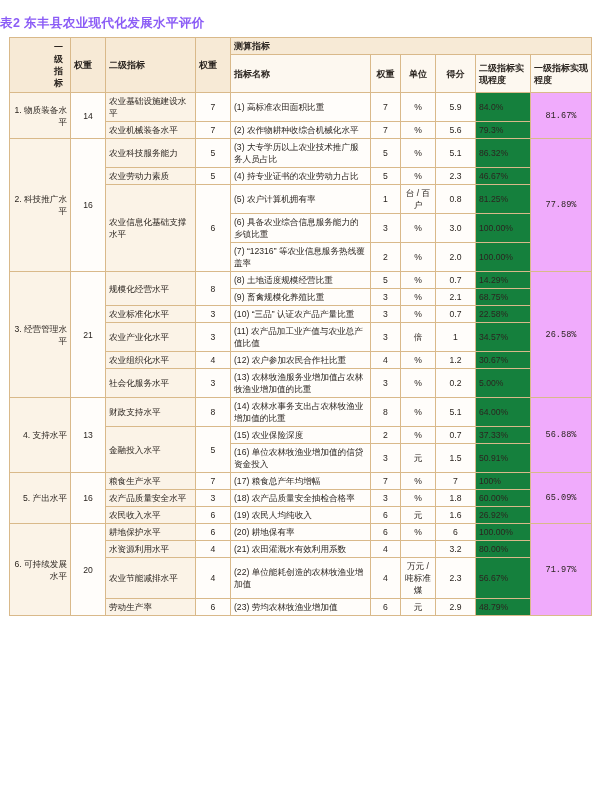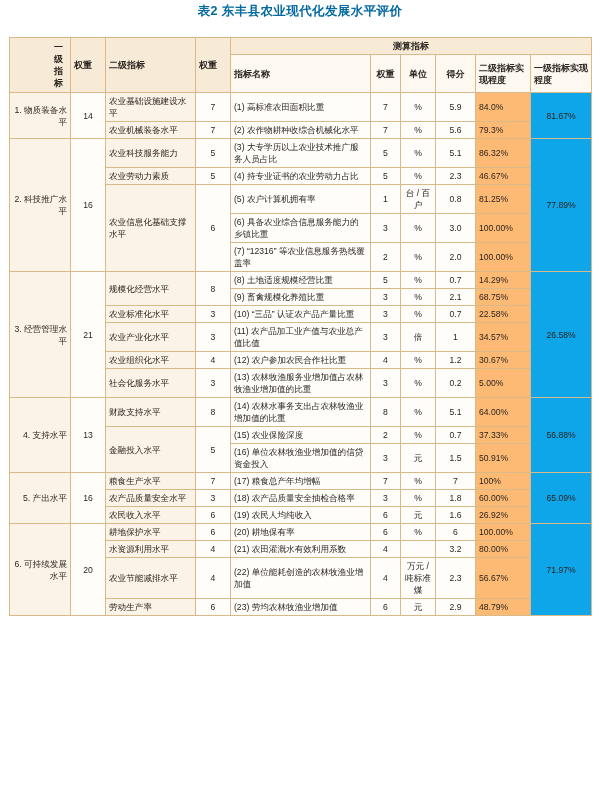--- a/index.html
+++ b/index.html
@@ -18,26 +18,25 @@
 
   .page {
     position: relative;
     width: 600px;
     height: 800px;
     box-sizing: border-box;
   }
 
   
   .title {
-    text-align: center;
     font-size: 12.5px;
     font-weight: bold;
     letter-spacing: 0.4px;
-    color: #0369a1;
-    padding-top: 4px;
+    color: #8b5cf6;
+    padding-top: 16px;
     padding-bottom: 0px;
     height: 22px;
     line-height: 14px;
     box-sizing: border-box;
   }
 
   
   .tbl-wrap {
     position: absolute;
     left: 9px;
@@ -66,34 +65,34 @@
     border: 1px solid #cfa871;
   }
 
   
   .c-l1     { background: #fbf3e7; }
   .c-w1     { background: #fffdfa; }
   .c-l2     { background: #fbf3e7; margin-top: 40px; }
   .c-w2     { background: #fffdfa; }
   .c-name   { background: #fffdfa; margin-top: 43px; }
   .c-small  { background: #fffdfa; }
-  .c-l2ach  { background: #fdba74; }
-  .c-l1ach  { background: #0ea5e9; }
+  .c-l2ach  { background: #15803d; }
+  .c-l1ach  { background: #f0abfc; font-family: Liberation Mono, monospace; }
 
   
   .hdr td {
     background: #f7ead6;
     font-weight: bold;
     font-size: 9px;
     color: #2b2520;
     padding: 3px 4px;
     text-align: left;
     vertical-align: middle;
   }
-  .hdr td.ctr { text-align: center; }
+  .hdr td.ctr { text-align: left; }
   .hdr2 td {
     background: #fdf8f0;
     font-weight: bold;
     font-size: 9px;
     padding: 3px 4px;
     vertical-align: middle;
   }
   .hdr2 td.ctr { text-align: center; }
 
   .ctr { text-align: center; }

